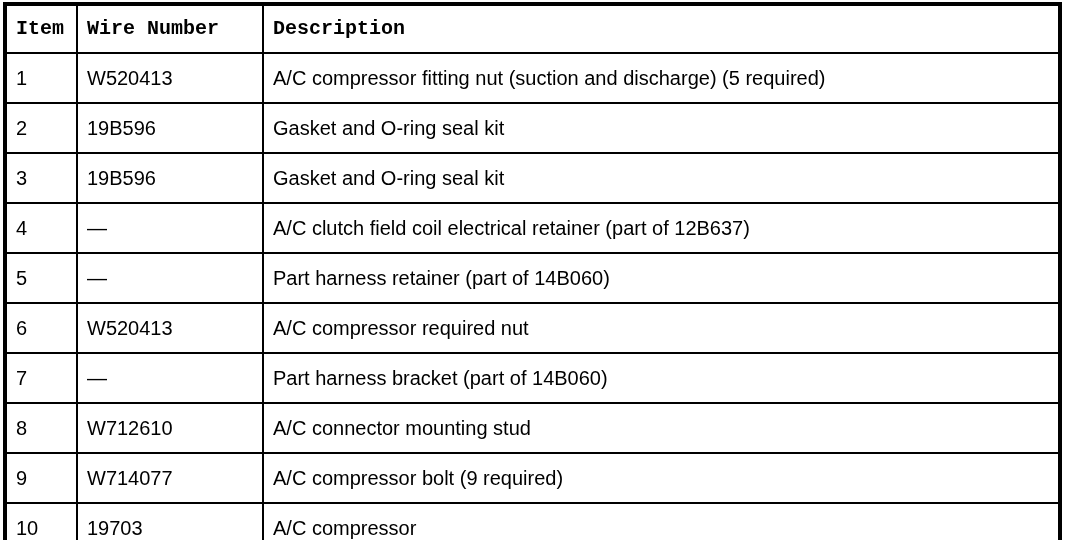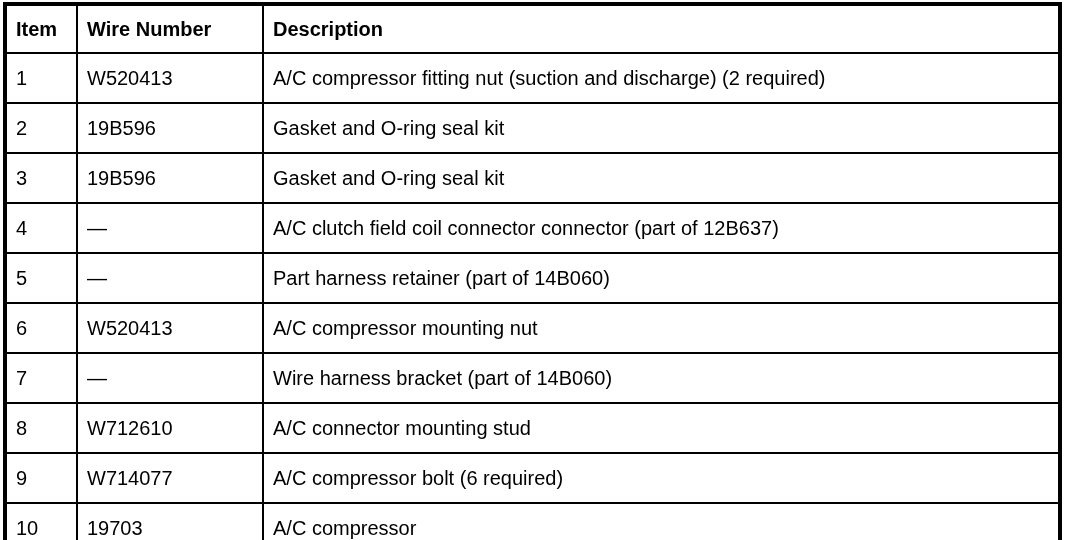--- a/index.html
+++ b/index.html
@@ -40,20 +40,21 @@
     line-height: 1.1;
     text-align: left;
     vertical-align: middle;
     padding: 4px 8px 4px 9px;
     overflow: hidden;
     white-space: nowrap;
   }
   thead th {
     font-weight: bold;
     height: 38px;
+    font-family: Liberation Mono, monospace;
   }
   tbody td {
     font-weight: normal;
     height: 40px;
   }
   col.col-item { width: 72px; }
   col.col-part { width: 186px; }
   col.col-desc { width: auto; }
 </style>
 </head>
@@ -70,61 +71,61 @@
       <tr>
         <th>Item</th>
         <th>Wire Number</th>
         <th>Description</th>
       </tr>
     </thead>
     <tbody>
       <tr>
         <td>1</td>
         <td>W520413</td>
-        <td>A/C compressor fitting nut (suction and discharge) (2 required)</td>
+        <td>A/C compressor fitting nut (suction and discharge) (5 required)</td>
       </tr>
       <tr>
         <td>2</td>
         <td>19B596</td>
         <td>Gasket and O-ring seal kit</td>
       </tr>
       <tr>
         <td>3</td>
         <td>19B596</td>
         <td>Gasket and O-ring seal kit</td>
       </tr>
       <tr>
         <td>4</td>
         <td>—</td>
-        <td>A/C clutch field coil connector connector (part of 12B637)</td>
+        <td>A/C clutch field coil electrical retainer (part of 12B637)</td>
       </tr>
       <tr>
         <td>5</td>
         <td>—</td>
         <td>Part harness retainer (part of 14B060)</td>
       </tr>
       <tr>
         <td>6</td>
         <td>W520413</td>
-        <td>A/C compressor mounting nut</td>
+        <td>A/C compressor required nut</td>
       </tr>
       <tr>
         <td>7</td>
         <td>—</td>
-        <td>Wire harness bracket (part of 14B060)</td>
+        <td>Part harness bracket (part of 14B060)</td>
       </tr>
       <tr>
         <td>8</td>
         <td>W712610</td>
         <td>A/C connector mounting stud</td>
       </tr>
       <tr>
         <td>9</td>
         <td>W714077</td>
-        <td>A/C compressor bolt (6 required)</td>
+        <td>A/C compressor bolt (9 required)</td>
       </tr>
       <tr>
         <td>10</td>
         <td>19703</td>
         <td>A/C compressor</td>
       </tr>
     </tbody>
   </table>
 </div>
 

